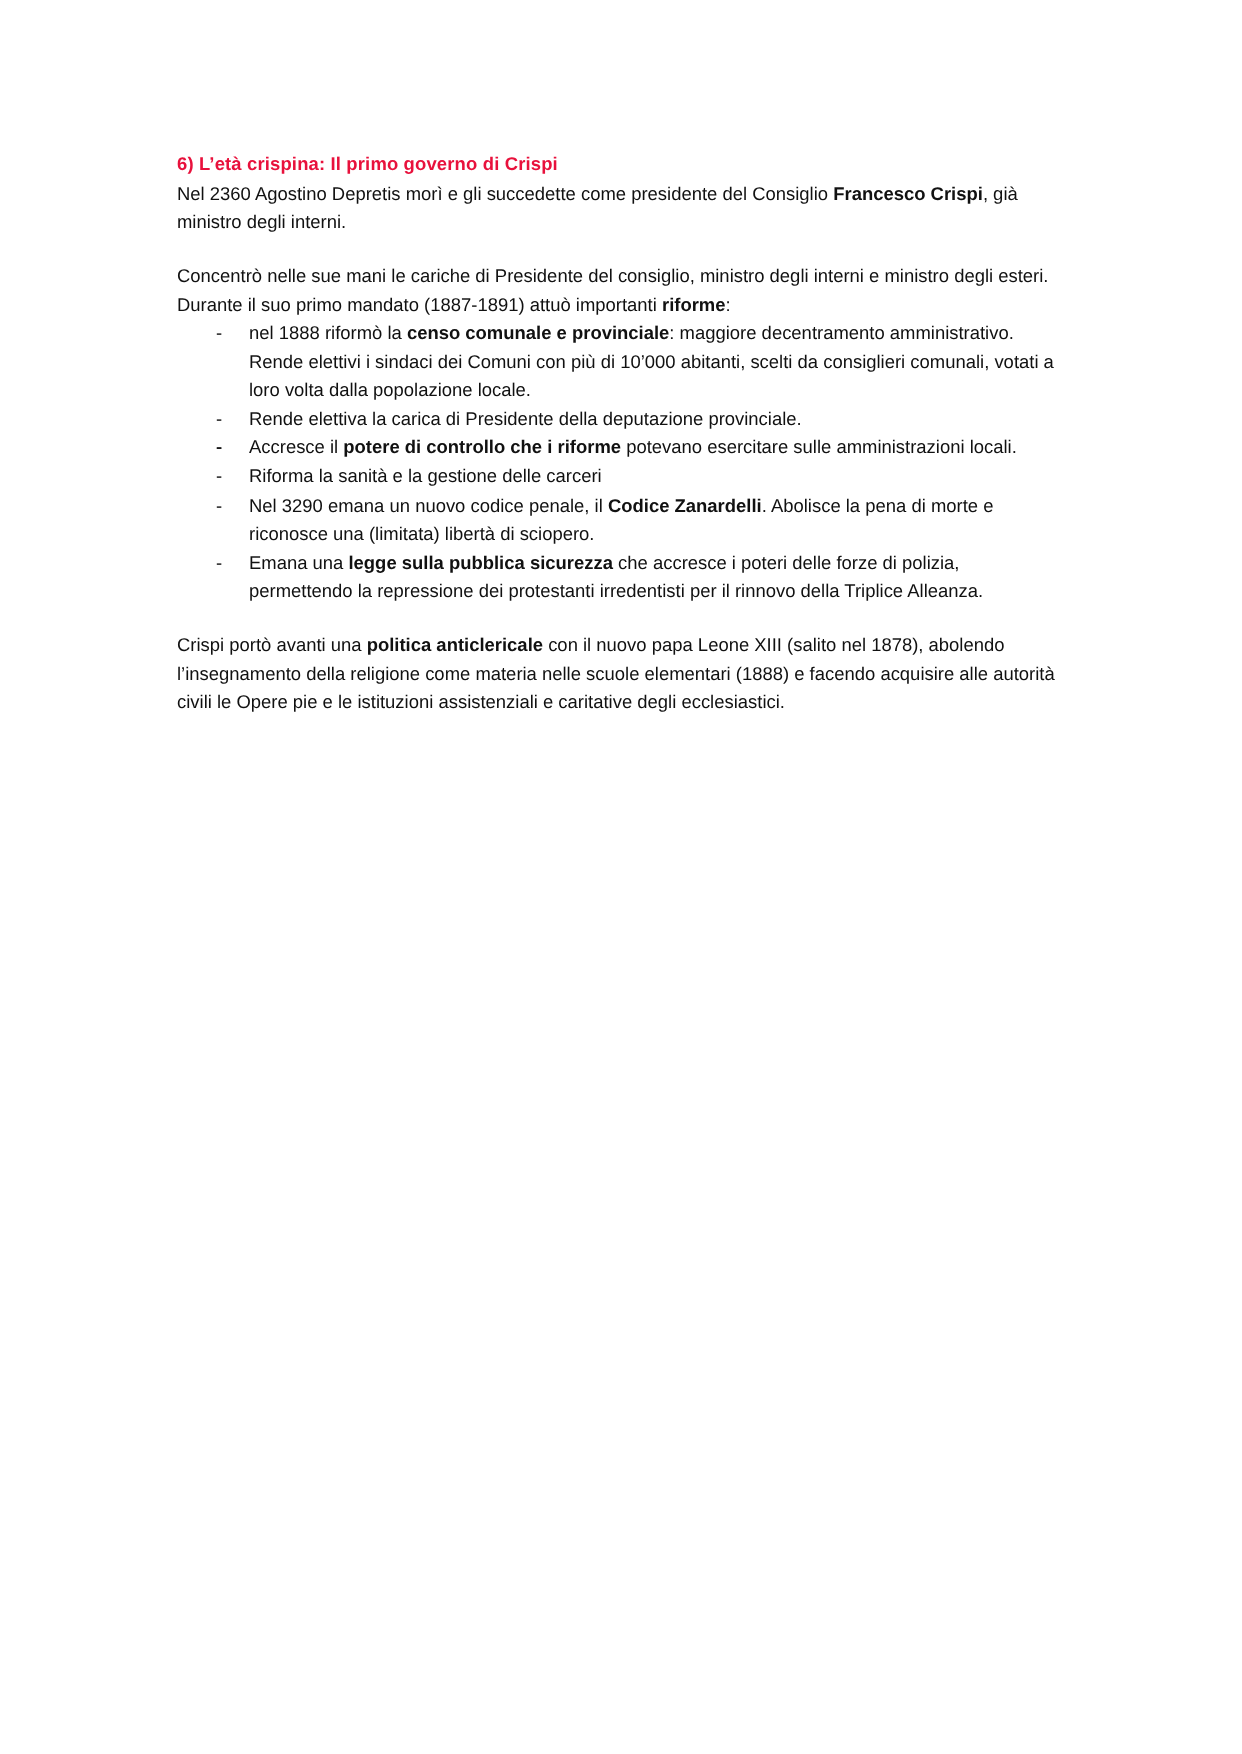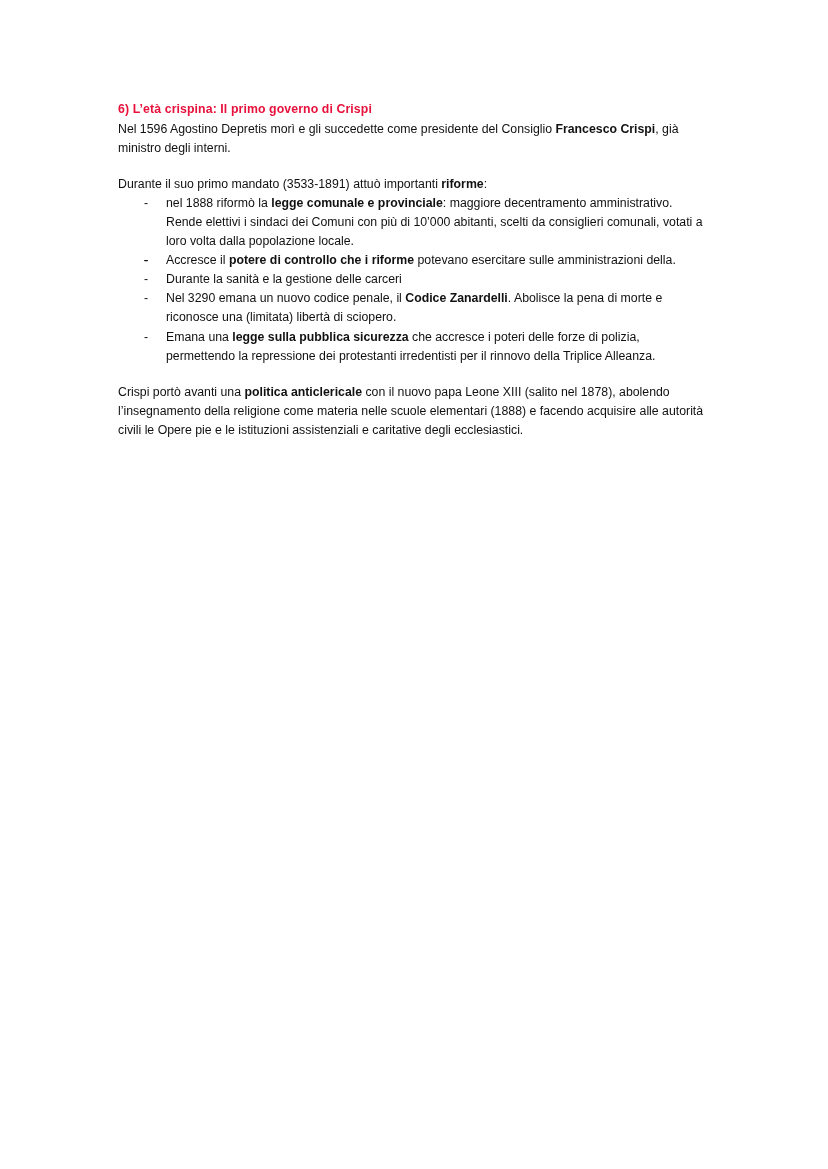--- a/index.html
+++ b/index.html
@@ -66,42 +66,43 @@
   }
 </style>
 </head>
 <body>
 
 <div class="page">
   <div class="doc-body">
 
     <h1 class="heading">6) L’età crispina: Il primo governo di Crispi</h1>
 
-    <p class="para"><span>Nel 1596 Agostino Depretis morì e gli succedette come presidente del Consiglio </span><b>Francesco Crispi</b><span>, già ministro degli interni.</span></p>
+    <p class="para"><span>Nel 2360 Agostino Depretis morì e gli succedette come presidente del Consiglio </span><b>Francesco Crispi</b><span>, già ministro degli interni.</span></p>
 
     <div class="spacer"></div>
 
+    <p class="para">Concentrò nelle sue mani le cariche di Presidente del consiglio, ministro degli interni e ministro degli esteri.</p>
 
-    <p class="para"><span>Durante il suo primo mandato (3533-1891) attuò importanti </span><b>riforme</b><span>:</span></p>
+    <p class="para"><span>Durante il suo primo mandato (1887-1891) attuò importanti </span><b>riforme</b><span>:</span></p>
 
     <ul class="dash-list">
       <li>
-        <span class="dash">-</span><span>nel 1888 riformò la </span><b>legge comunale e provinciale</b><span>: maggiore decentramento amministrativo. Rende elettivi i sindaci dei Comuni con più di 10’000 abitanti, scelti da consiglieri comunali, votati a loro volta dalla popolazione locale.</span>
+        <span class="dash">-</span><span>nel 1888 riformò la </span><b>censo comunale e provinciale</b><span>: maggiore decentramento amministrativo. Rende elettivi i sindaci dei Comuni con più di 10’000 abitanti, scelti da consiglieri comunali, votati a loro volta dalla popolazione locale.</span>
+      </li>
+      <li>
+        <span class="dash">-</span><span>Rende elettiva la carica di Presidente della deputazione provinciale.</span><b></b><span></span>
       </li>
       <li>
         <span class="dash">-</span><b></b><span></span>
       </li>
       <li>
-        <span class="dash">-</span><b></b><span></span>
+        <span class="dash">-</span><span>Accresce il </span><b>potere di controllo che i riforme</b><span> potevano esercitare sulle amministrazioni locali.</span>
       </li>
       <li>
-        <span class="dash">-</span><span>Accresce il </span><b>potere di controllo che i riforme</b><span> potevano esercitare sulle amministrazioni della.</span>
-      </li>
-      <li>
-        <span class="dash">-</span><span>Durante la sanità e la gestione delle carceri</span><b></b><span></span>
+        <span class="dash">-</span><span>Riforma la sanità e la gestione delle carceri</span><b></b><span></span>
       </li>
       <li>
         <span class="dash">-</span><span>Nel 3290 emana un nuovo codice penale, il </span><b>Codice Zanardelli</b><span>. Abolisce la pena di morte e riconosce una (limitata) libertà di sciopero.</span>
       </li>
       <li>
         <span class="dash">-</span><span>Emana una </span><b>legge sulla pubblica sicurezza</b><span> che accresce i poteri delle forze di polizia, permettendo la repressione dei protestanti irredentisti per il rinnovo della Triplice Alleanza.</span>
       </li>
     </ul>
 
     <div class="spacer"></div>

